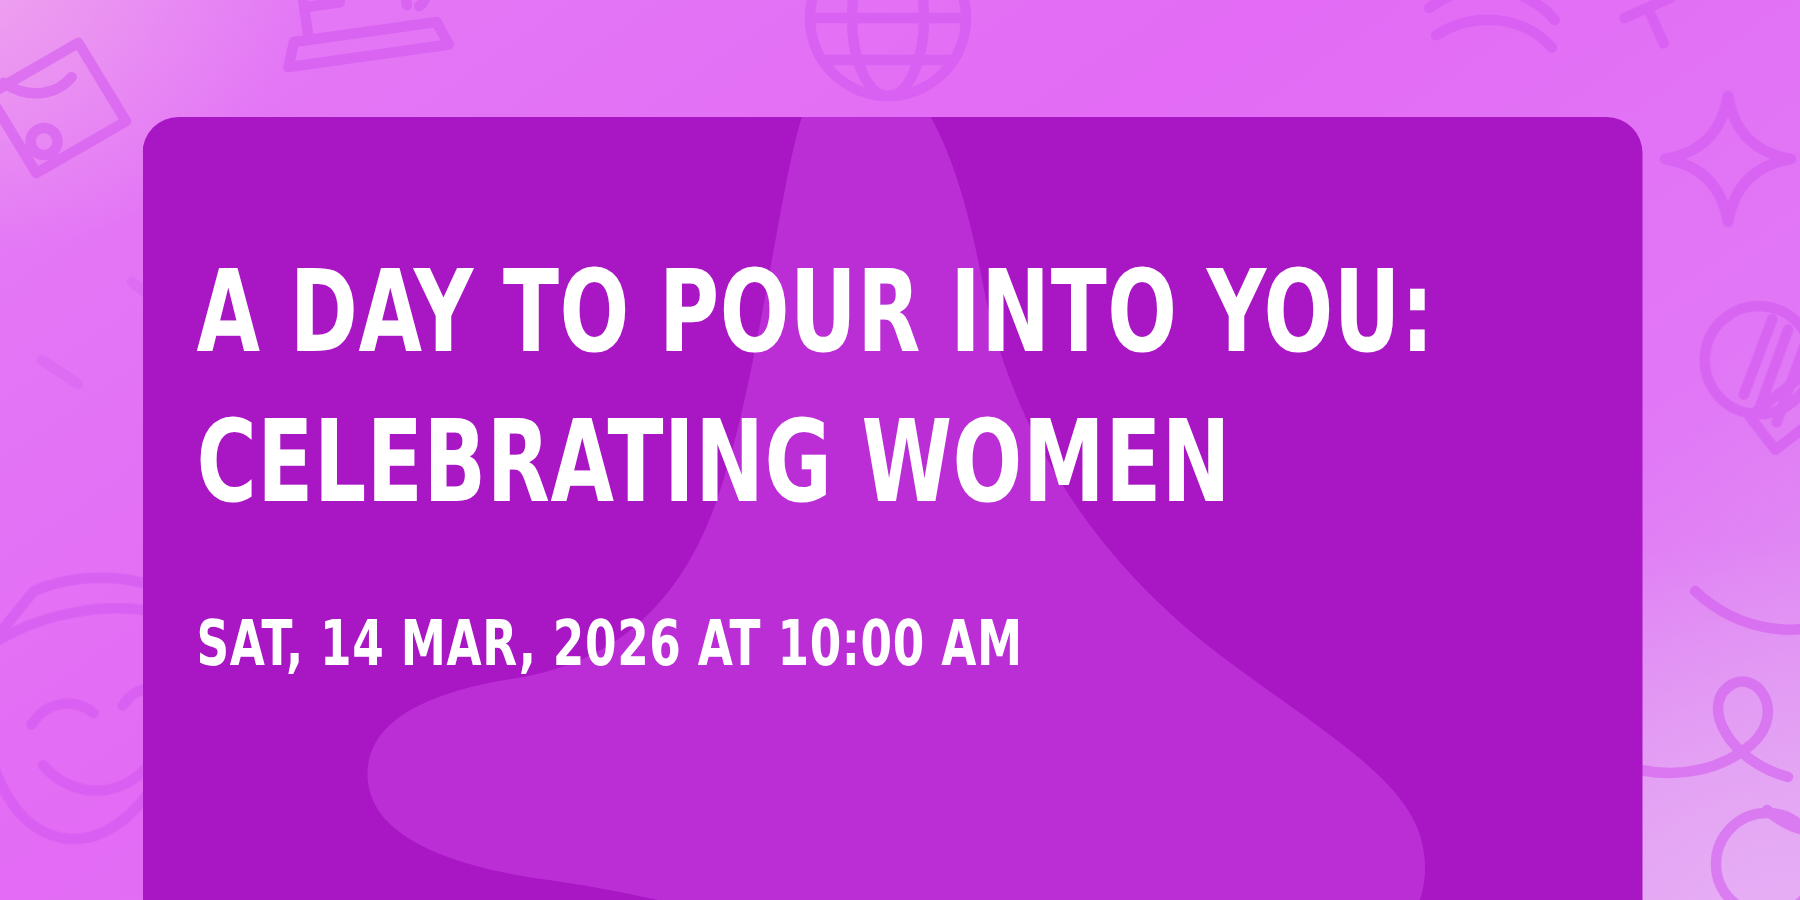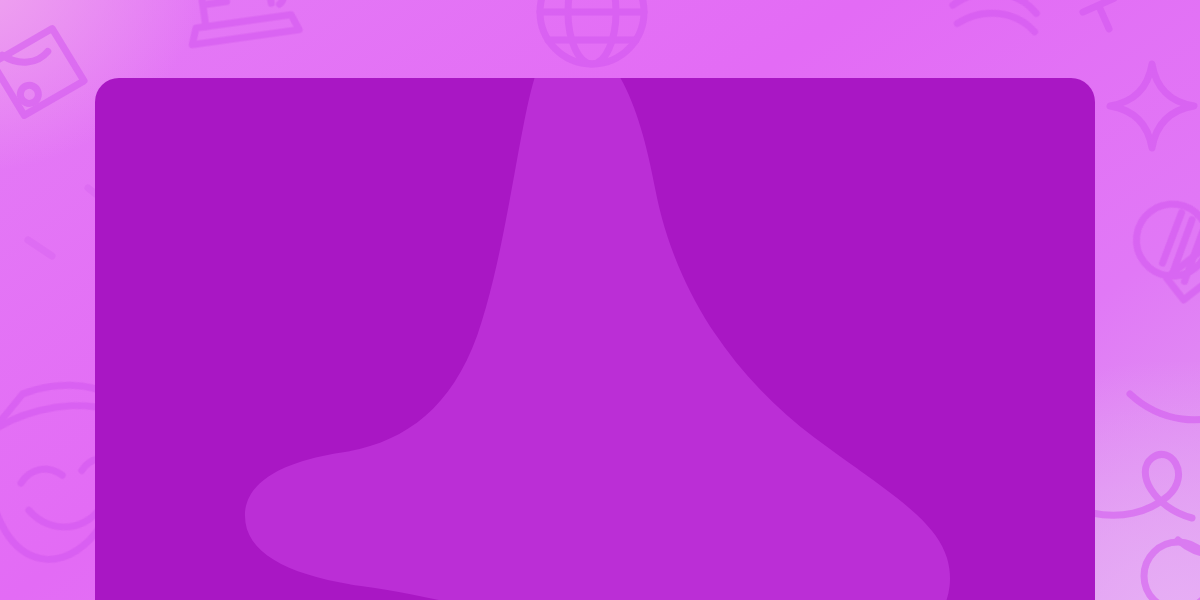--- a/index.html
+++ b/index.html
@@ -180,15 +180,20 @@
                C 866 528 830 572 770 586
                C 700 602 600 594 520 570
                C 430 542 340 518 266 508
                C 196 498 150 476 150 438
                C 150 400 196 382 250 374
                C 310 364 356 330 382 258
                C 406 190 418 96 432 30
                C 442 -16 452 -40 470 -40 Z" fill="#bb2ed6"></path>
     </svg>
 
+    <div class="card-content">
+      <div class="title">A DAY TO POUR INTO YOU:</div>
+      <div class="title">CELEBRATING WOMEN</div>
+      <div class="date">SAT, 14 MAR, 2026 AT 10:00 AM</div>
+    </div>
 
   </div>
 </div>
 
 </body></html>

